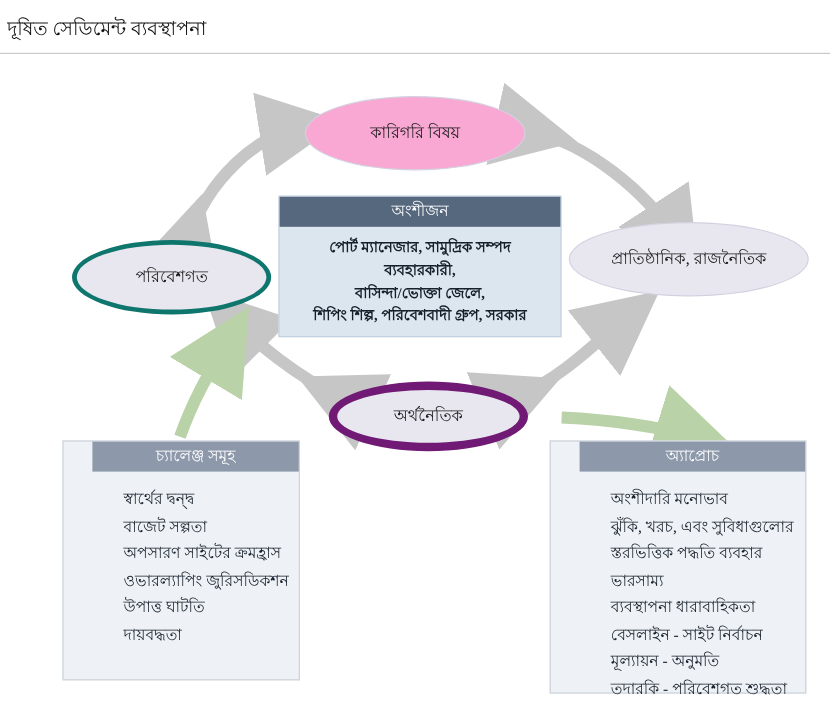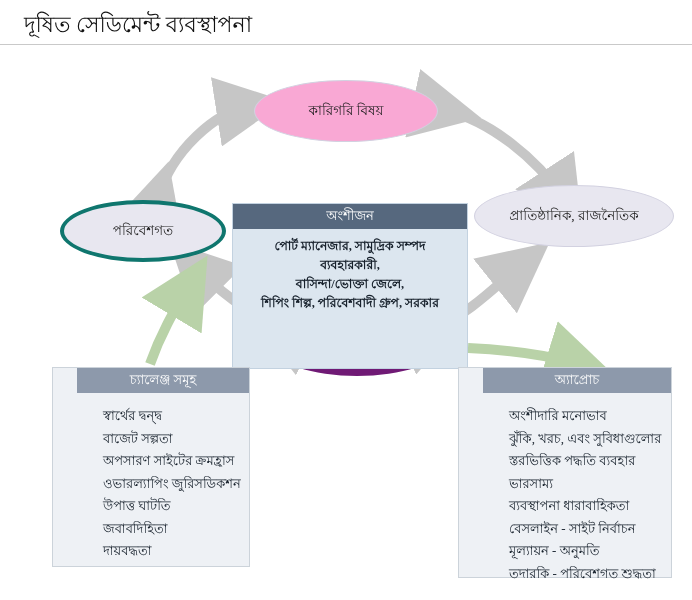--- a/index.html
+++ b/index.html
@@ -16,23 +16,23 @@
   }
   #root {
     position: relative;
     width: 692px;
     height: 600px;
   }
 
   
   .title {
     position: absolute;
-    left: 24px;
+    left: 6px;
     top: 14px;
-    font-size: 22px;
+    font-size: 16px;
     line-height: 22px;
     color: #111111;
     white-space: nowrap;
   }
   .title-rule {
     position: absolute;
     left: 0px;
     top: 44px;
     width: 692px;
     height: 1px;
@@ -92,25 +92,24 @@
     background: #e8e7f0;
     border: 7px solid #701a75;
   }
 
   
   .center-box {
     position: absolute;
     left: 232px;
     top: 163px;
     width: 236px;
-    height: 166px;
+    height: 118px;
     background: #dce6ef;
     border: 1px solid #c3d2e0;
     box-sizing: border-box;
-    margin-top: 40px;
   }
   .center-box .hdr {
     height: 25px;
     background: #56687e;
     color: #ffffff;
     font-size: 13px;
     display: flex;
     align-items: center;
     justify-content: center;
   }
@@ -219,21 +218,20 @@
   </div>
 
   <div class="panel panel-challenges">
     <div class="hdr">চ্যালেঞ্জ সমূহ</div>
     <ul>
       <li>স্বার্থের দ্বন্দ্ব</li>
       <li>বাজেট সল্পতা</li>
       <li>অপসারণ সাইটের ক্রমহ্রাস</li>
       <li>ওভারল্যাপিং জুরিসডিকশন</li>
       <li>উপাত্ত ঘাটতি</li>
-      <li>জবাবদিহিতা</li>
       <li>দায়বদ্ধতা</li>
     </ul>
   </div>
 
   <div class="panel panel-approach">
     <div class="hdr">অ্যাপ্রোচ</div>
     <ul>
       <li>অংশীদারি মনোভাব</li>
       <li>ঝুঁকি, খরচ, এবং সুবিধাগুলোর</li>
       <li>স্তরভিত্তিক পদ্ধতি ব্যবহার</li>

